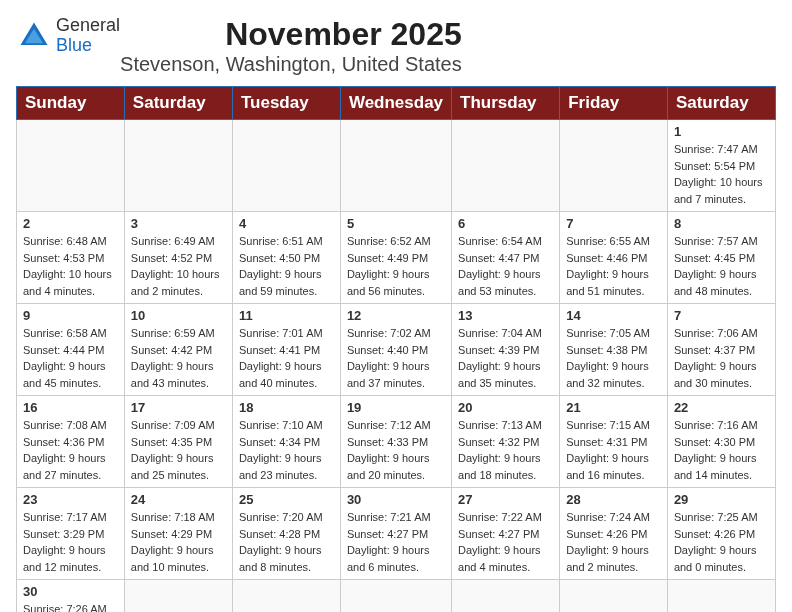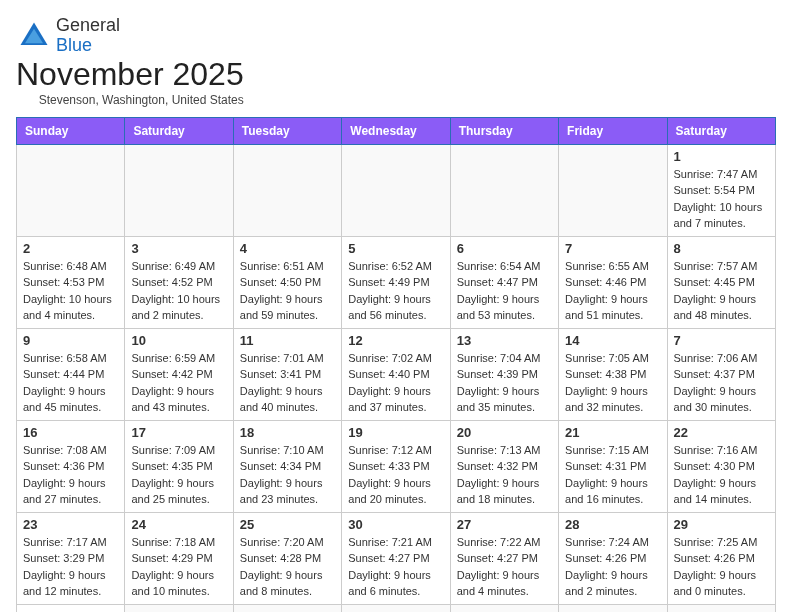--- a/index.html
+++ b/index.html
@@ -7,21 +7,20 @@
       font-family: Arial, sans-serif;
       background: #fff;
       width: 792px;
       min-height: 612px;
       padding: 16px;
     }
     .header-area {
       display: flex;
       align-items: flex-start;
       margin-bottom: 10px;
-      flex-direction: column;
     }
     .logo {
       display: flex;
       align-items: center;
       gap: 4px;
     }
     .logo-text {
       font-size: 18px;
       color: #333;
       line-height: 1.1;
@@ -32,38 +31,38 @@
     .logo-blue { color: #1a6fc4; font-weight: normal; }
     .logo-icon {
       width: 36px;
       height: 36px;
     }
     .title-area {
       text-align: right;
     }
     .month-title {
       font-size: 32px;
-      font-weight: normal;
+      font-weight: bold;
       color: #222;
     }
     .location-subtitle {
-      font-size: 12px;
+      font-size: 20px;
       color: #444;
     }
     .calendar {
       width: 100%;
       border-collapse: collapse;
       border: 1px solid #ccc;
     }
     .calendar th {
-      background-color: #8b5cf6;
+      background-color: #7f1d1d;
       color: white;
       text-align: left;
       padding: 6px 8px;
-      font-size: 12px;
+      font-size: 17px;
       font-weight: bold;
       border: 1px solid #2a6db5;
     }
     .calendar td {
       vertical-align: top;
       border: 1px solid #ccc;
       padding: 4px 6px;
       width: calc(100% / 7);
       min-height: 80px;
       font-size: 11px;
@@ -187,21 +186,21 @@
         </td>
         <td>
           <span class="day-num">10</span>
           <div class="day-info">Sunrise: 6:59 AM
 Sunset: 4:42 PM
 Daylight: 9 hours and 43 minutes.</div>
         </td>
         <td>
           <span class="day-num">11</span>
           <div class="day-info">Sunrise: 7:01 AM
-Sunset: 3:41 PM
+Sunset: 4:41 PM
 Daylight: 9 hours and 40 minutes.</div>
         </td>
         <td>
           <span class="day-num">12</span>
           <div class="day-info">Sunrise: 7:02 AM
 Sunset: 4:40 PM
 Daylight: 9 hours and 37 minutes.</div>
         </td>
         <td>
           <span class="day-num">13</span>

